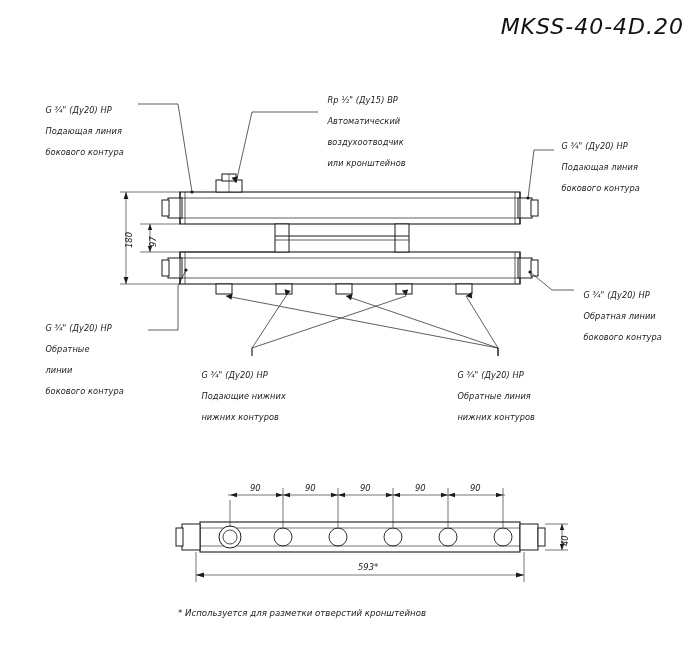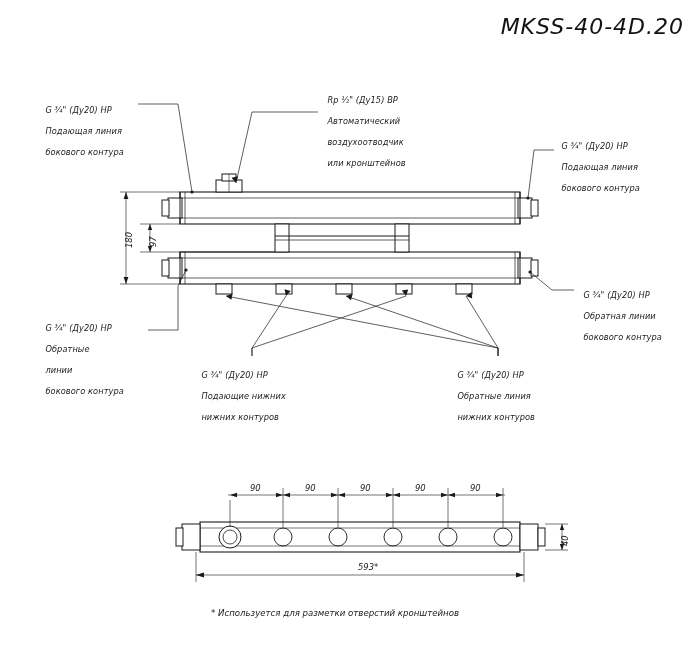--- a/index.html
+++ b/index.html
@@ -52,21 +52,20 @@
     transform: rotate(-90deg);
     transform-origin: 0 0;
   }
   .note {
     position: absolute;
     font-family: "DejaVu Sans", sans-serif;
     font-style: italic;
     font-size: 8.6px;
     color: #1a1a1a;
     white-space: pre;
-    margin-left: 33px;
   }
   svg { display: block; }
 </style>
 </head>
 <body>
 
 <svg id="sheet" width="700" height="653" viewBox="0 0 700 653">
 
   <g stroke="#1a1a1a" fill="none" stroke-width="1">
 

